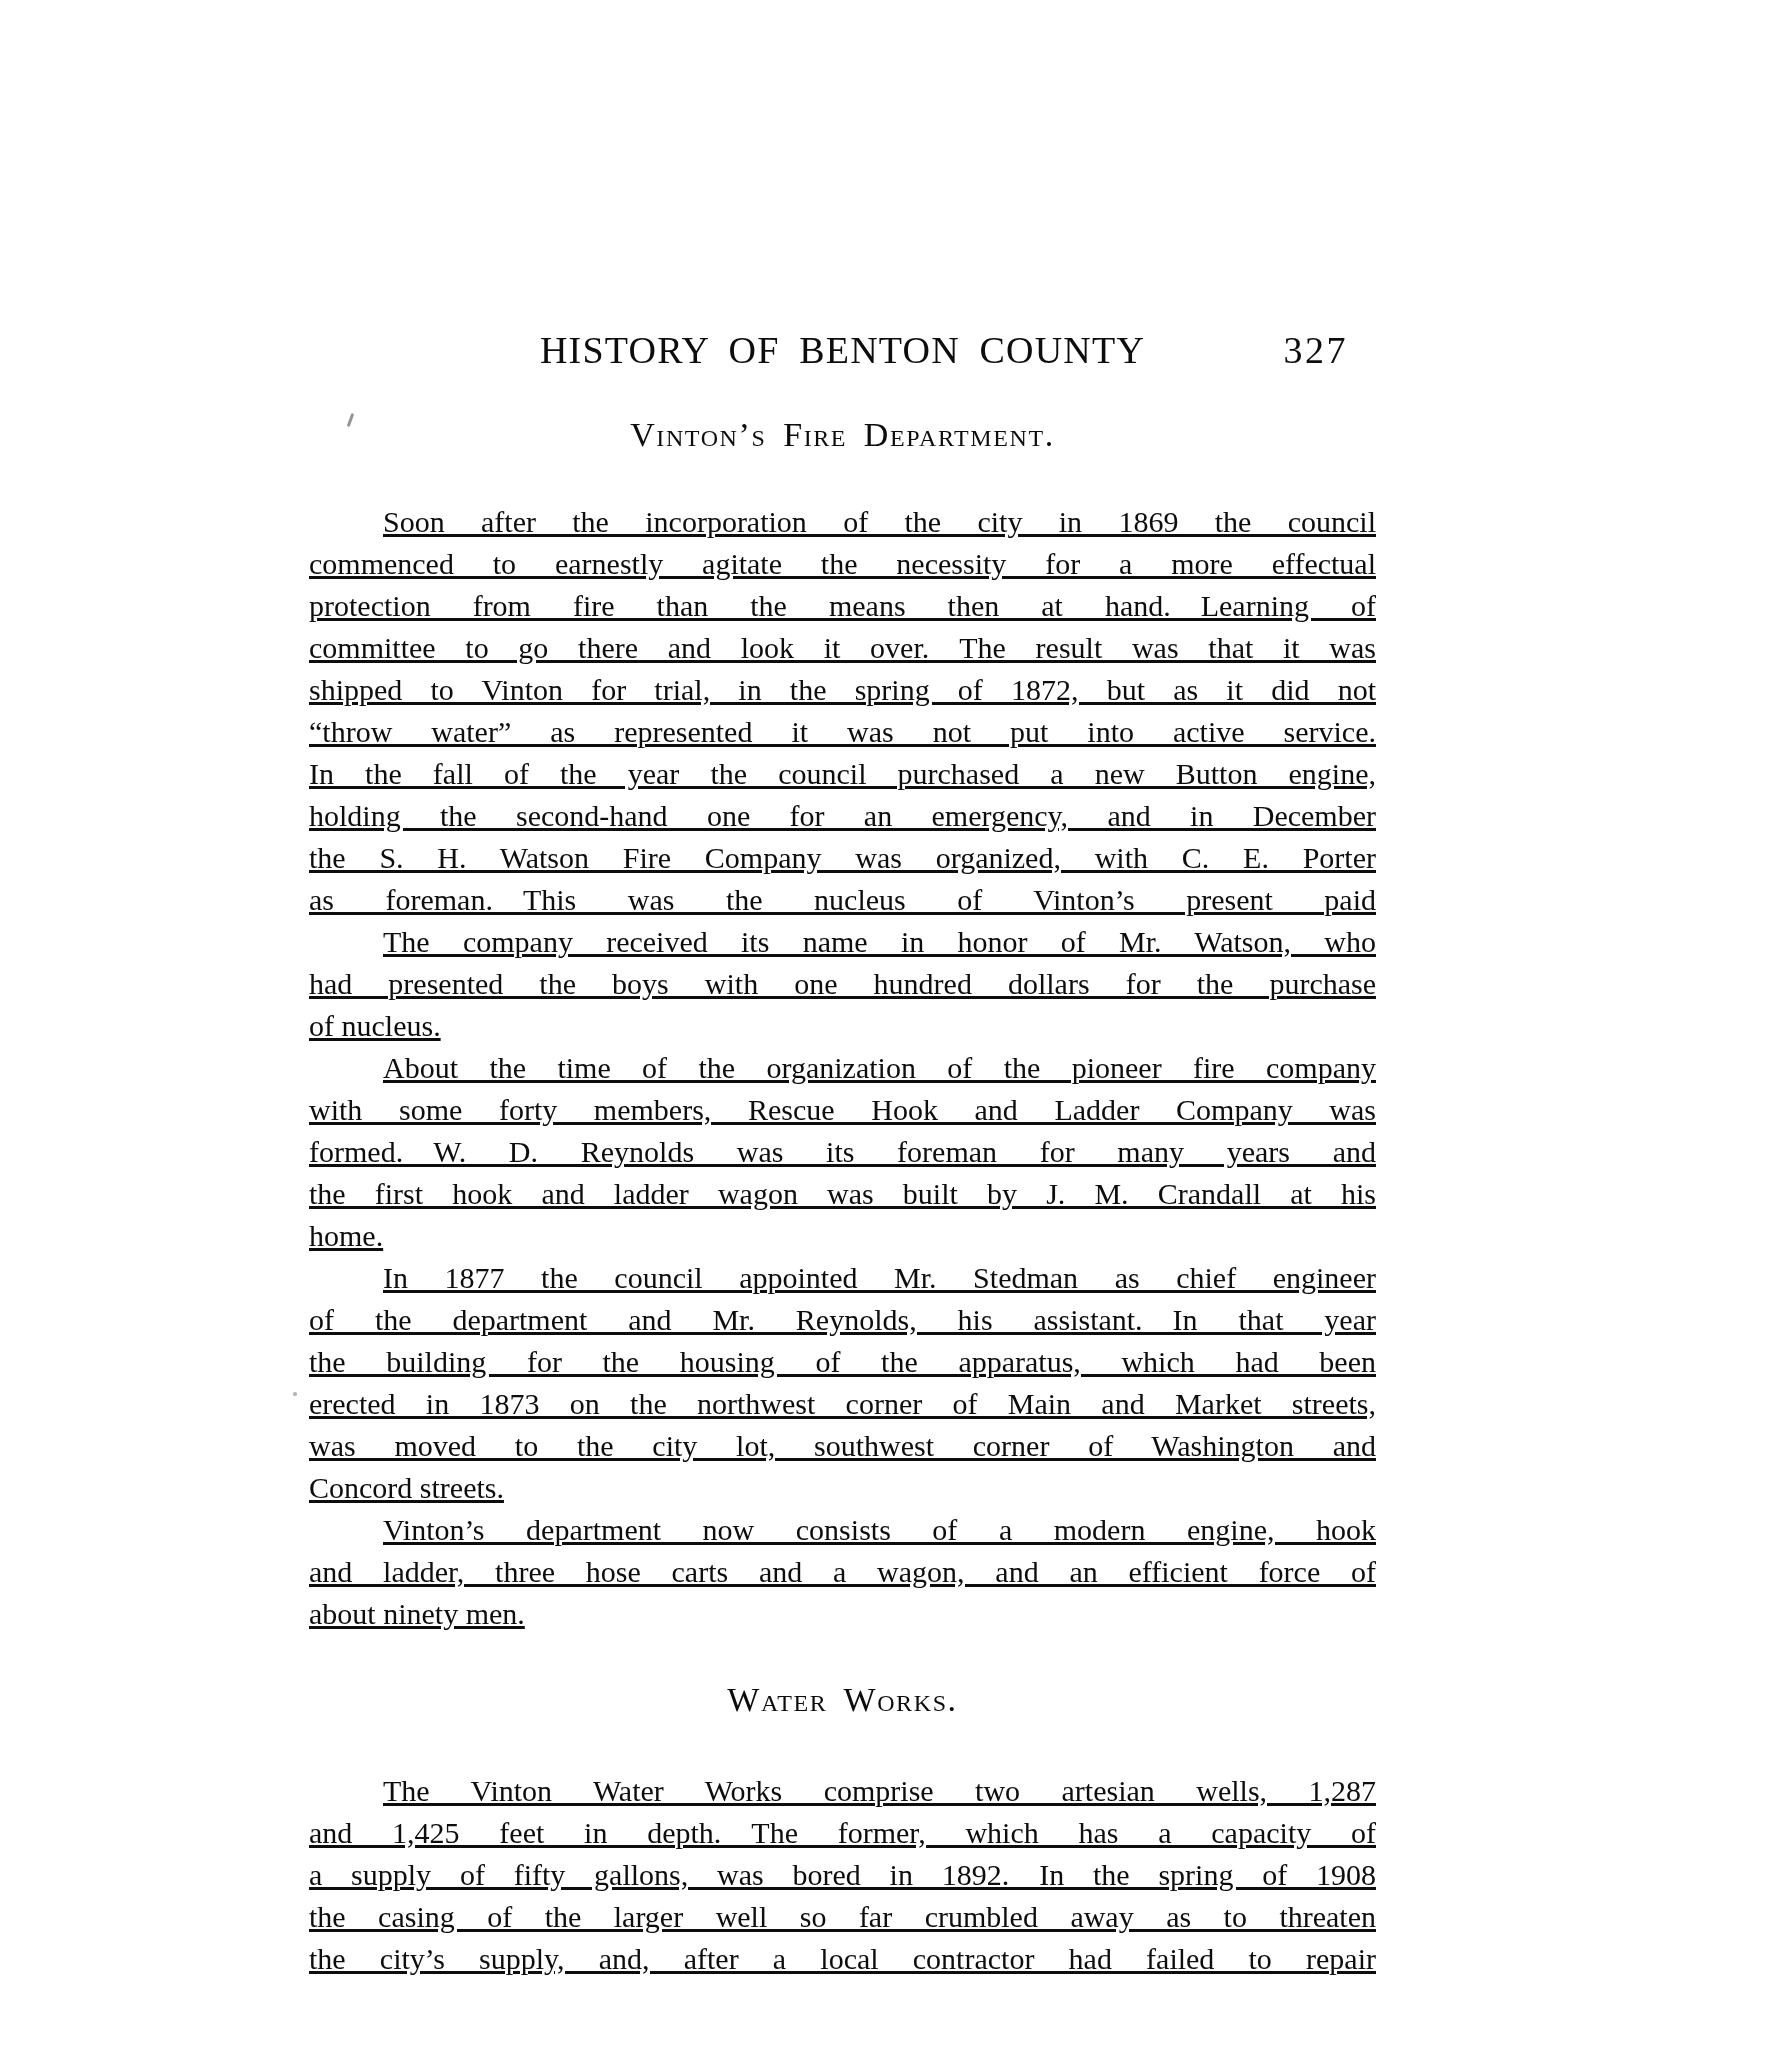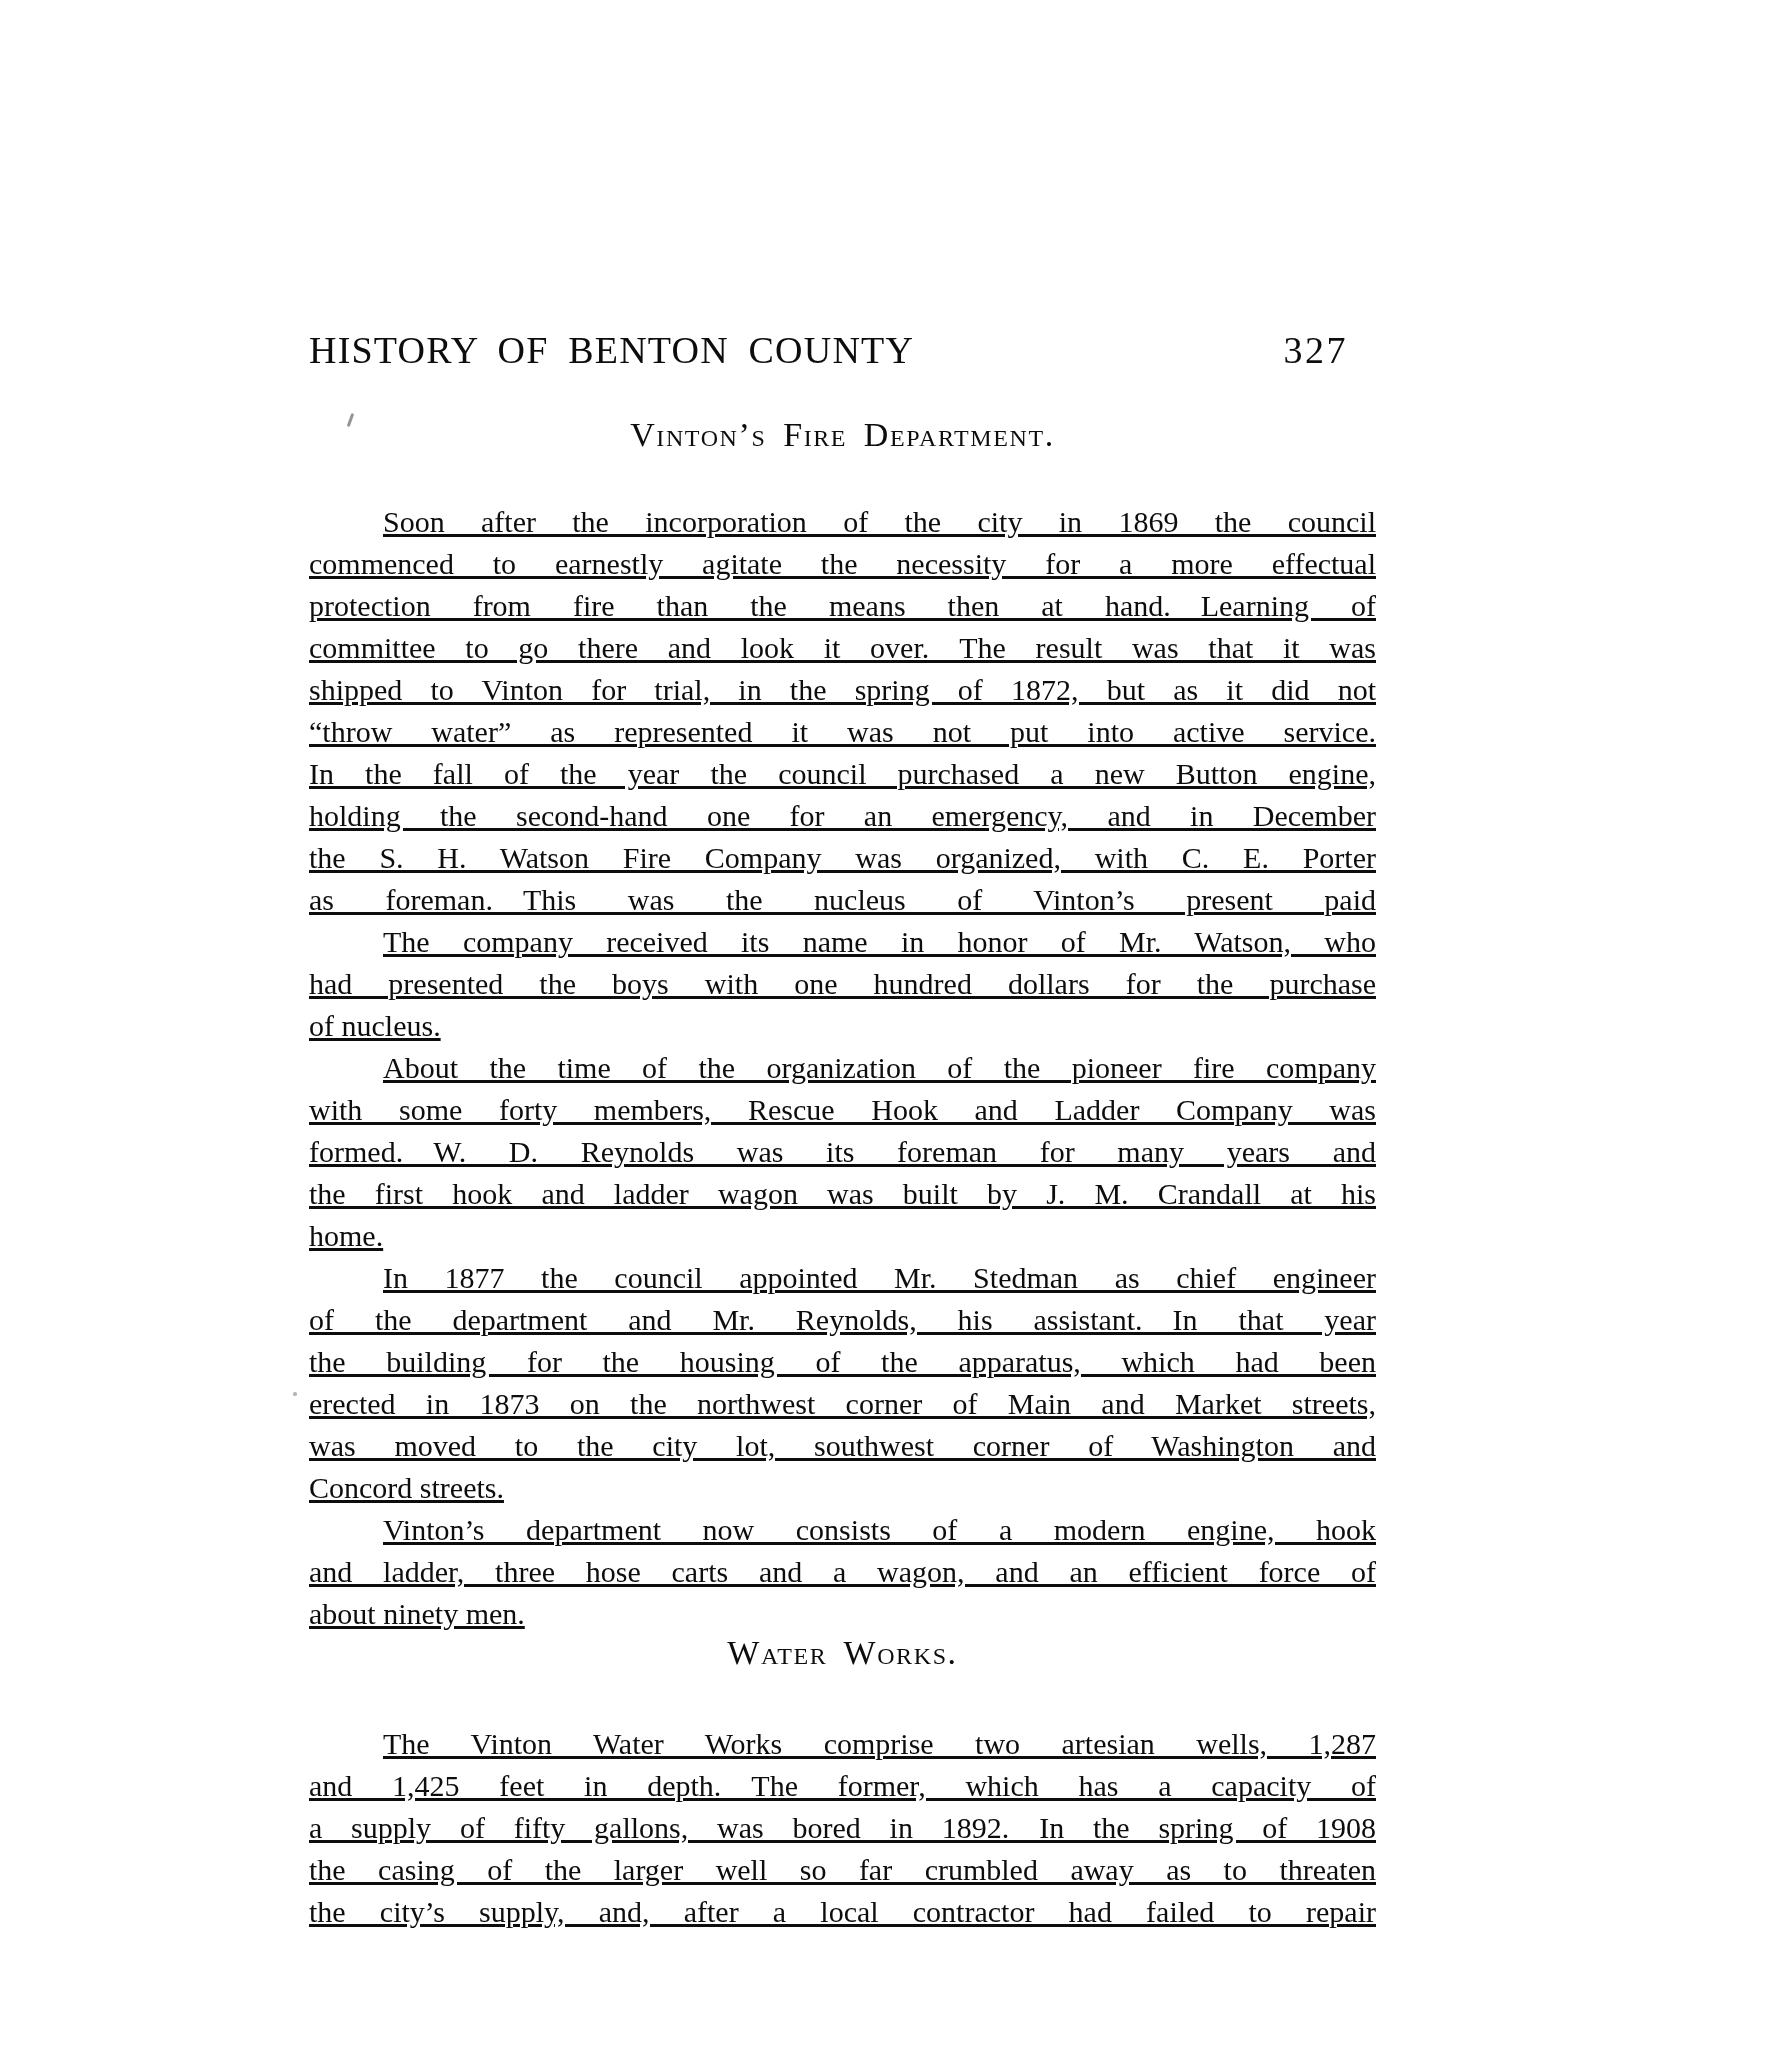--- a/index.html
+++ b/index.html
@@ -20,21 +20,21 @@
     left: 309px;
     top: 0;
     width: 1067px;
   }
 
   .running-head {
     position: relative;
     margin: 331px 0 0 0;
     font-size: 38px;
     line-height: 38px;
-    text-align: left;
+    text-align: center;
     letter-spacing: 1.2px;
     word-spacing: 9px;
     white-space: nowrap;
   }
 
   .page-number {
     position: absolute;
     right: 28px;
     top: 0;
     letter-spacing: 2.5px;
@@ -45,21 +45,21 @@
     margin: 0;
     font-weight: normal;
     font-variant: small-caps;
     font-size: 34px;
     line-height: 35px;
     text-align: center;
     letter-spacing: 1.6px;
     word-spacing: 6.6px;
   }
   .h-fire  { margin-top: 48px; }
-  .h-water { }
+  .h-water { margin-top: 47px; }
 
   .body-fire  { margin-top: 49px; }
   .body-water { margin-top: 53px; }
 
   .line {
     font-size: 30px;
     line-height: 42px;
     text-align: justify;
     text-align-last: justify;
     text-decoration: underline;

